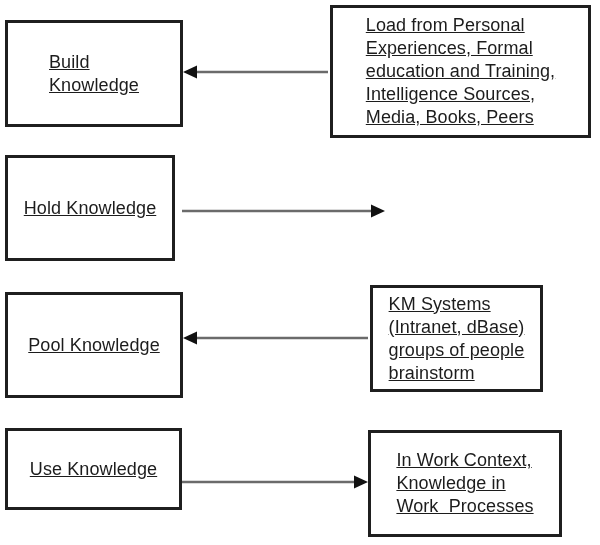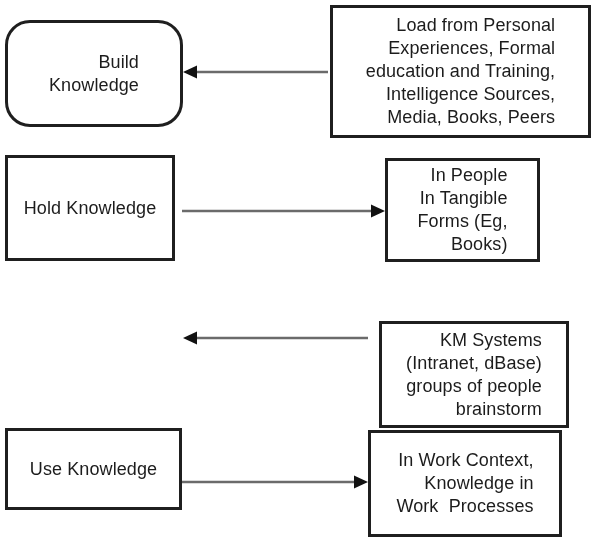--- a/index.html
+++ b/index.html
@@ -17,37 +17,38 @@
     overflow: hidden;
   }
   .box {
     position: absolute;
     box-sizing: border-box;
     border: 3px solid var(--box-border, #1f1f1f);
     background: var(--background, #ffffff);
     display: flex;
     align-items: center;
     justify-content: center;
-    text-align: right;
+    text-align: left;
+    text-decoration: underline;
   }
   .box-text {
     white-space: pre-wrap;
     font-size: 18px;
     line-height: 23px;
     letter-spacing: 0.1px;
   }
   
-  .b1l { left: 5px;   top: 20px;  width: 178px; height: 107px; border-radius: 25px; }
+  .b1l { left: 5px;   top: 20px;  width: 178px; height: 107px; }
   .b1r { left: 330px; top: 5px;   width: 261px; height: 133px; }
   
   .b2l { left: 5px;   top: 155px; width: 170px; height: 106px; }
   .b2r { left: 385px; top: 158px; width: 155px; height: 104px; }
   
   .b3l { left: 5px;   top: 292px; width: 178px; height: 106px; }
-  .b3r { left: 379px; top: 285px; width: 190px; height: 107px; margin-top: 36px; }
+  .b3r { left: 370px; top: 285px; width: 173px; height: 107px; }
   
   .b4l { left: 5px;   top: 428px; width: 177px; height: 82px; }
   .b4r { left: 368px; top: 430px; width: 194px; height: 107px; }
 
   .arrow { position: absolute; display: block; }
   .a1 { left: 183px; top: 62px;  width: 147px; height: 20px; }
   .a2 { left: 182px; top: 201px; width: 203px; height: 20px; }
   .a3 { left: 183px; top: 328px; width: 187px; height: 20px; }
   .a4 { left: 182px; top: 472px; width: 186px; height: 20px; }
 
@@ -80,27 +81,24 @@
 Media, Books, Peers</span>
   </div>
 
   <div class="box b2l">
     <span class="box-text">Hold Knowledge</span>
   </div>
   <svg class="arrow a2" viewBox="0 0 203 20" aria-hidden="true">
     <line class="arrow-line" x1="0" y1="10" x2="192" y2="10"></line>
     <polygon class="arrow-head" points="203,10 189,3.5 189,16.5"></polygon>
   </svg>
-  <div class="box b2r">
-    <span class="box-text">In People
-In Tangible
-Forms (Eg,
-Books)</span>
+
+  <div class="box b3l">
+    <span class="box-text">Pool Knowledge</span>
   </div>
-
   <svg class="arrow a3" viewBox="0 0 187 20" aria-hidden="true">
     <line class="arrow-line" x1="185" y1="10" x2="11" y2="10"></line>
     <polygon class="arrow-head" points="0,10 14,3.5 14,16.5"></polygon>
   </svg>
   <div class="box b3r">
     <span class="box-text">KM Systems
 (Intranet, dBase)
 groups of people
 brainstorm</span>
   </div>

